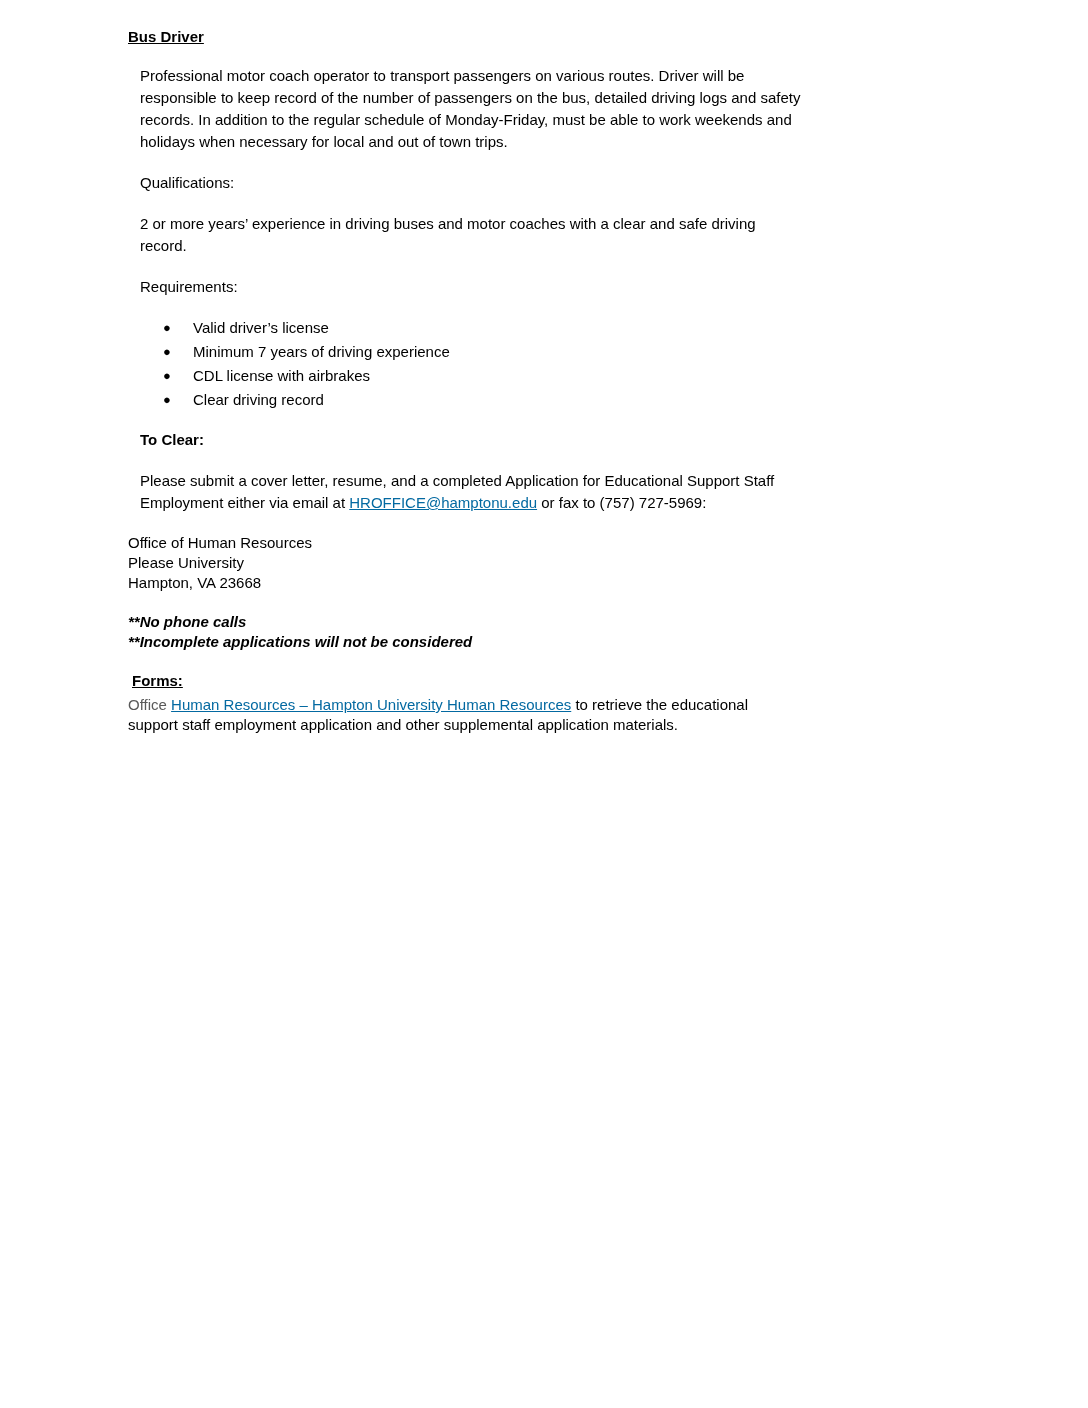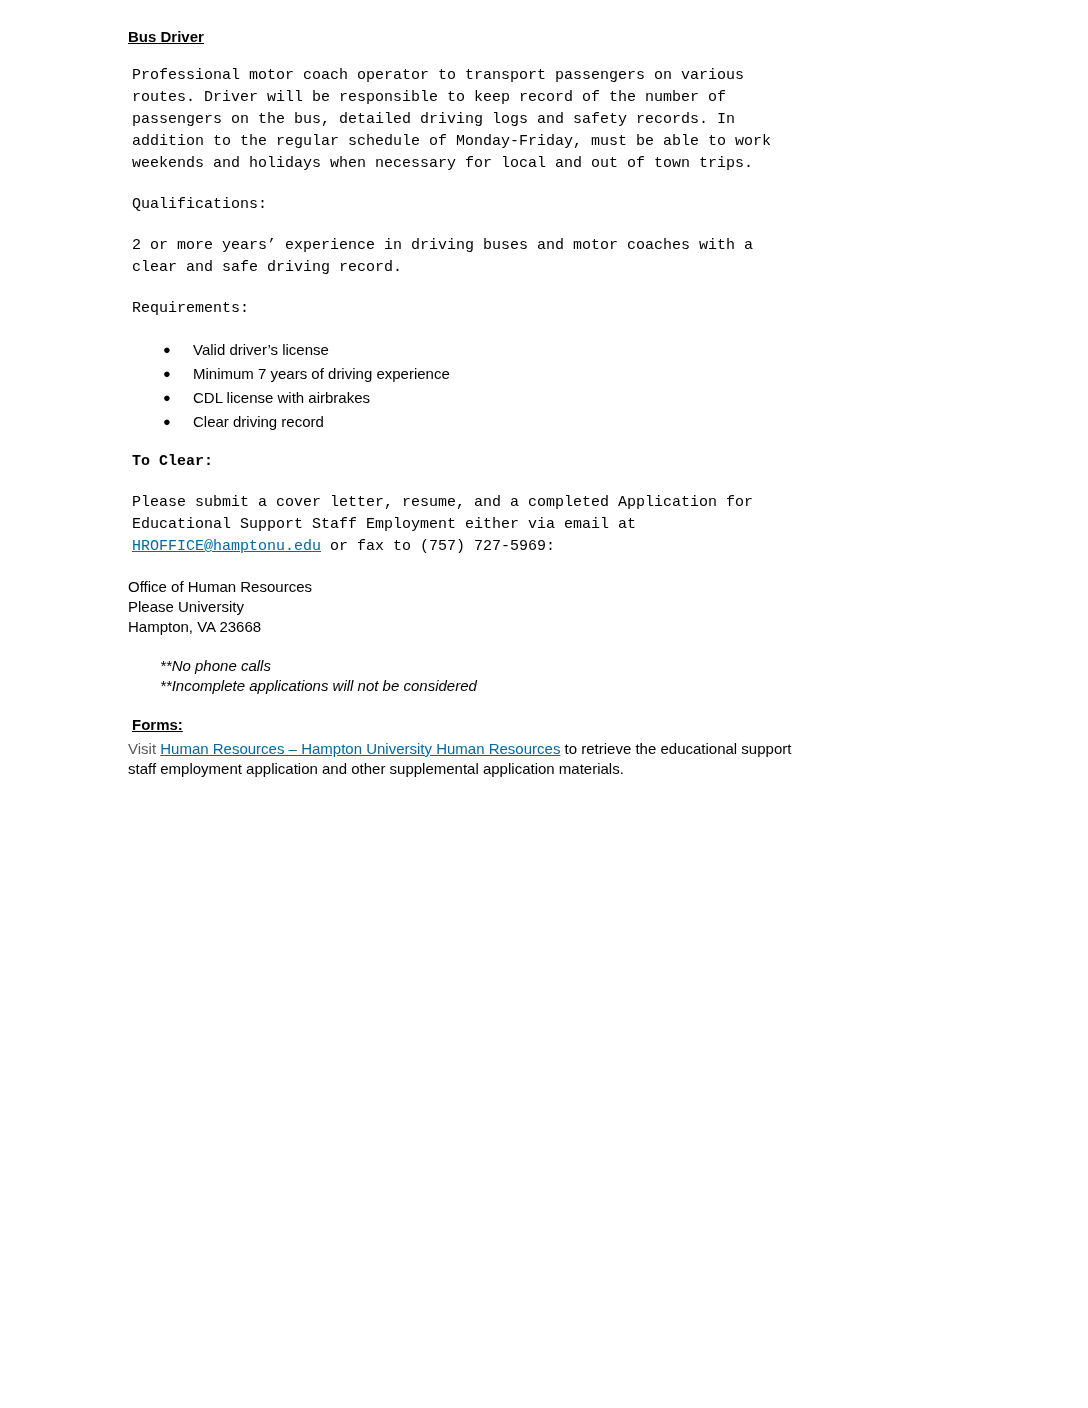--- a/index.html
+++ b/index.html
@@ -21,22 +21,21 @@
     padding: 26px 60px 0 128px;
     font-size: 15px;
     line-height: 22px;
   }
   .title {
     font-weight: bold;
     text-decoration: underline;
     margin: 0 0 17px 0;
   }
   .para {
-    margin: 0 0 19px 4px;
-    font-family: Liberation Mono, monospace;
+    margin: 0 0 19px 12px;
   }
   .bold { font-weight: bold; }
   .underline { text-decoration: underline; }
   .req-list {
     list-style: none;
     margin: 0 0 18px 0;
     padding: 0;
   }
   .req-list li {
     display: flex;
@@ -48,23 +47,22 @@
     margin-left: 35px;
     width: 30px;
     flex: 0 0 30px;
     font-size: 13px;
   }
   .compact {
     line-height: 20px;
     margin: 0 0 19px 0;
   }
   .notes {
-    font-weight: normal;
+    font-weight: bold;
     font-style: italic;
-    margin-left: 32px;
   }
   a.link {
     color: #0369a1;
     text-decoration: underline;
     cursor: pointer;
   }
   .forms-heading {
     line-height: 20px;
     margin: 4px;
   }
@@ -118,16 +116,16 @@
     <div>Hampton, VA 23668</div>
   </div>
 
   <div class="compact notes">
     <div>**No phone calls</div>
     <div>**Incomplete applications will not be considered</div>
   </div>
 
   <div>
     <div class="forms-heading"><span class="bold underline">Forms:</span></div>
-    <p class="forms-para"><span class="gray">Visit </span><a class="link">Human Resources – Hampton University Human Resources</a><span> to retrieve the educational support staff employment application and other supplemental application materials.</span></p>
+    <p class="forms-para"><span class="gray">Office </span><a class="link">Human Resources – Hampton University Human Resources</a><span> to retrieve the educational support staff employment application and other supplemental application materials.</span></p>
   </div>
 
 </div>
 
 </body></html>

